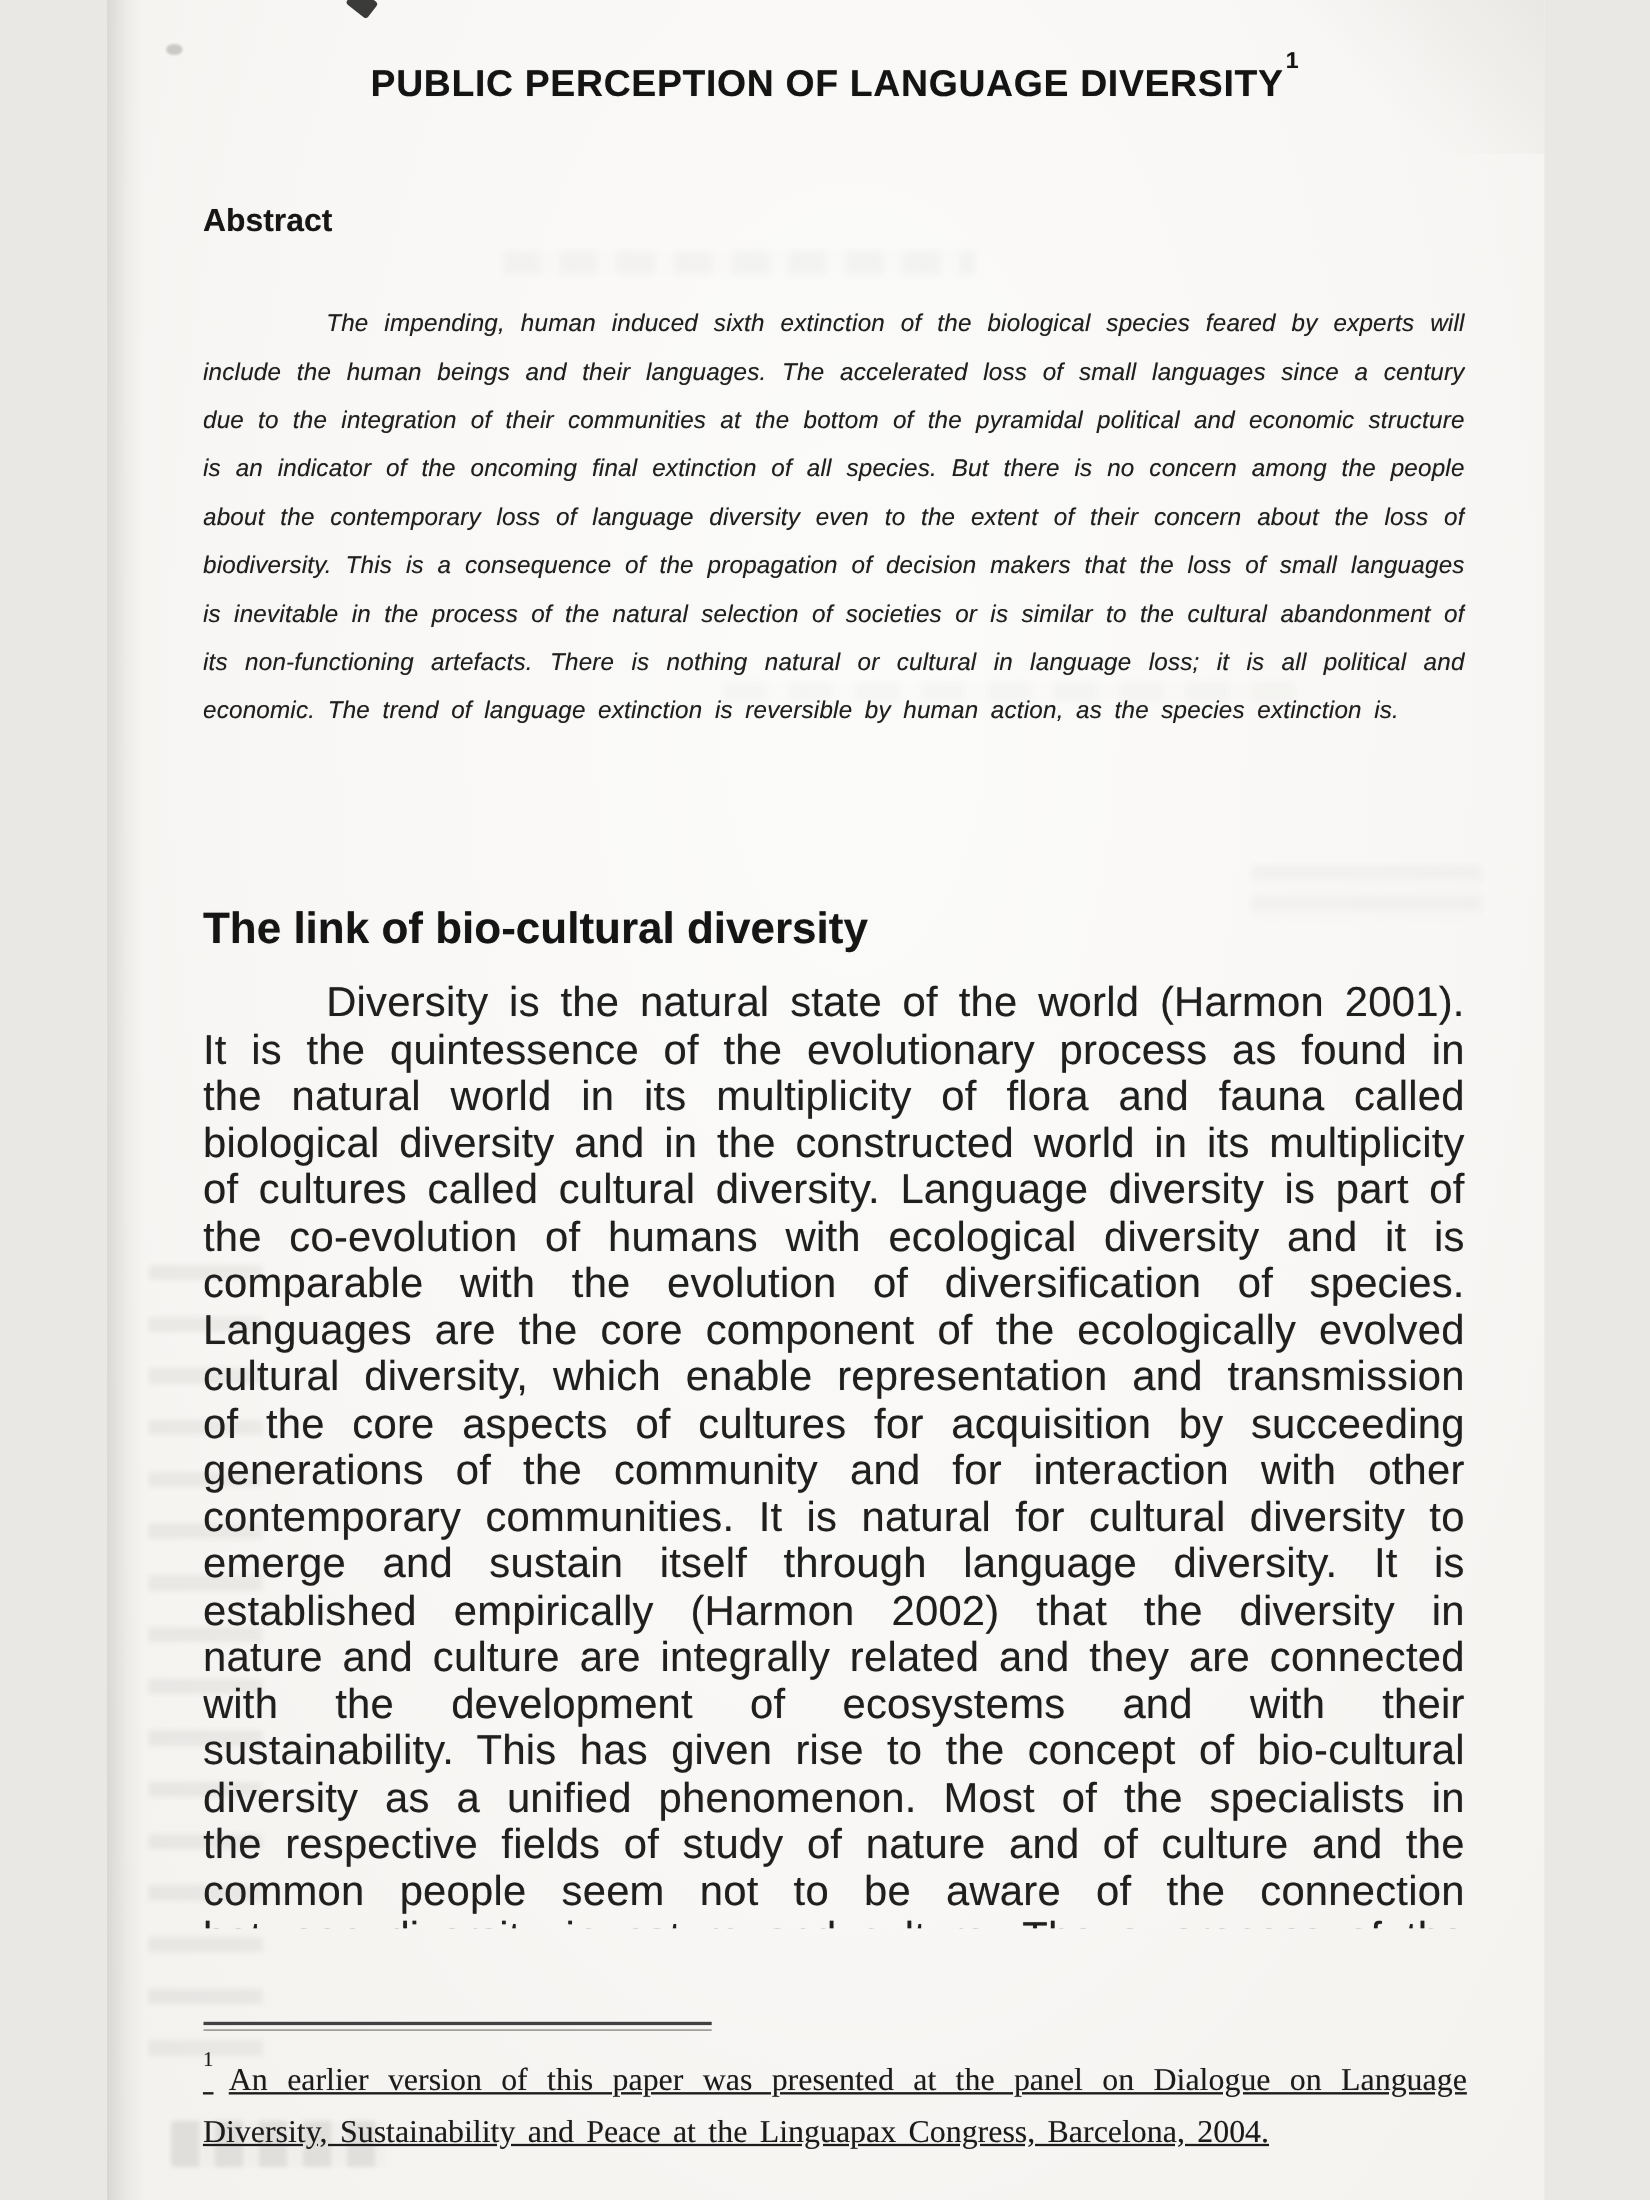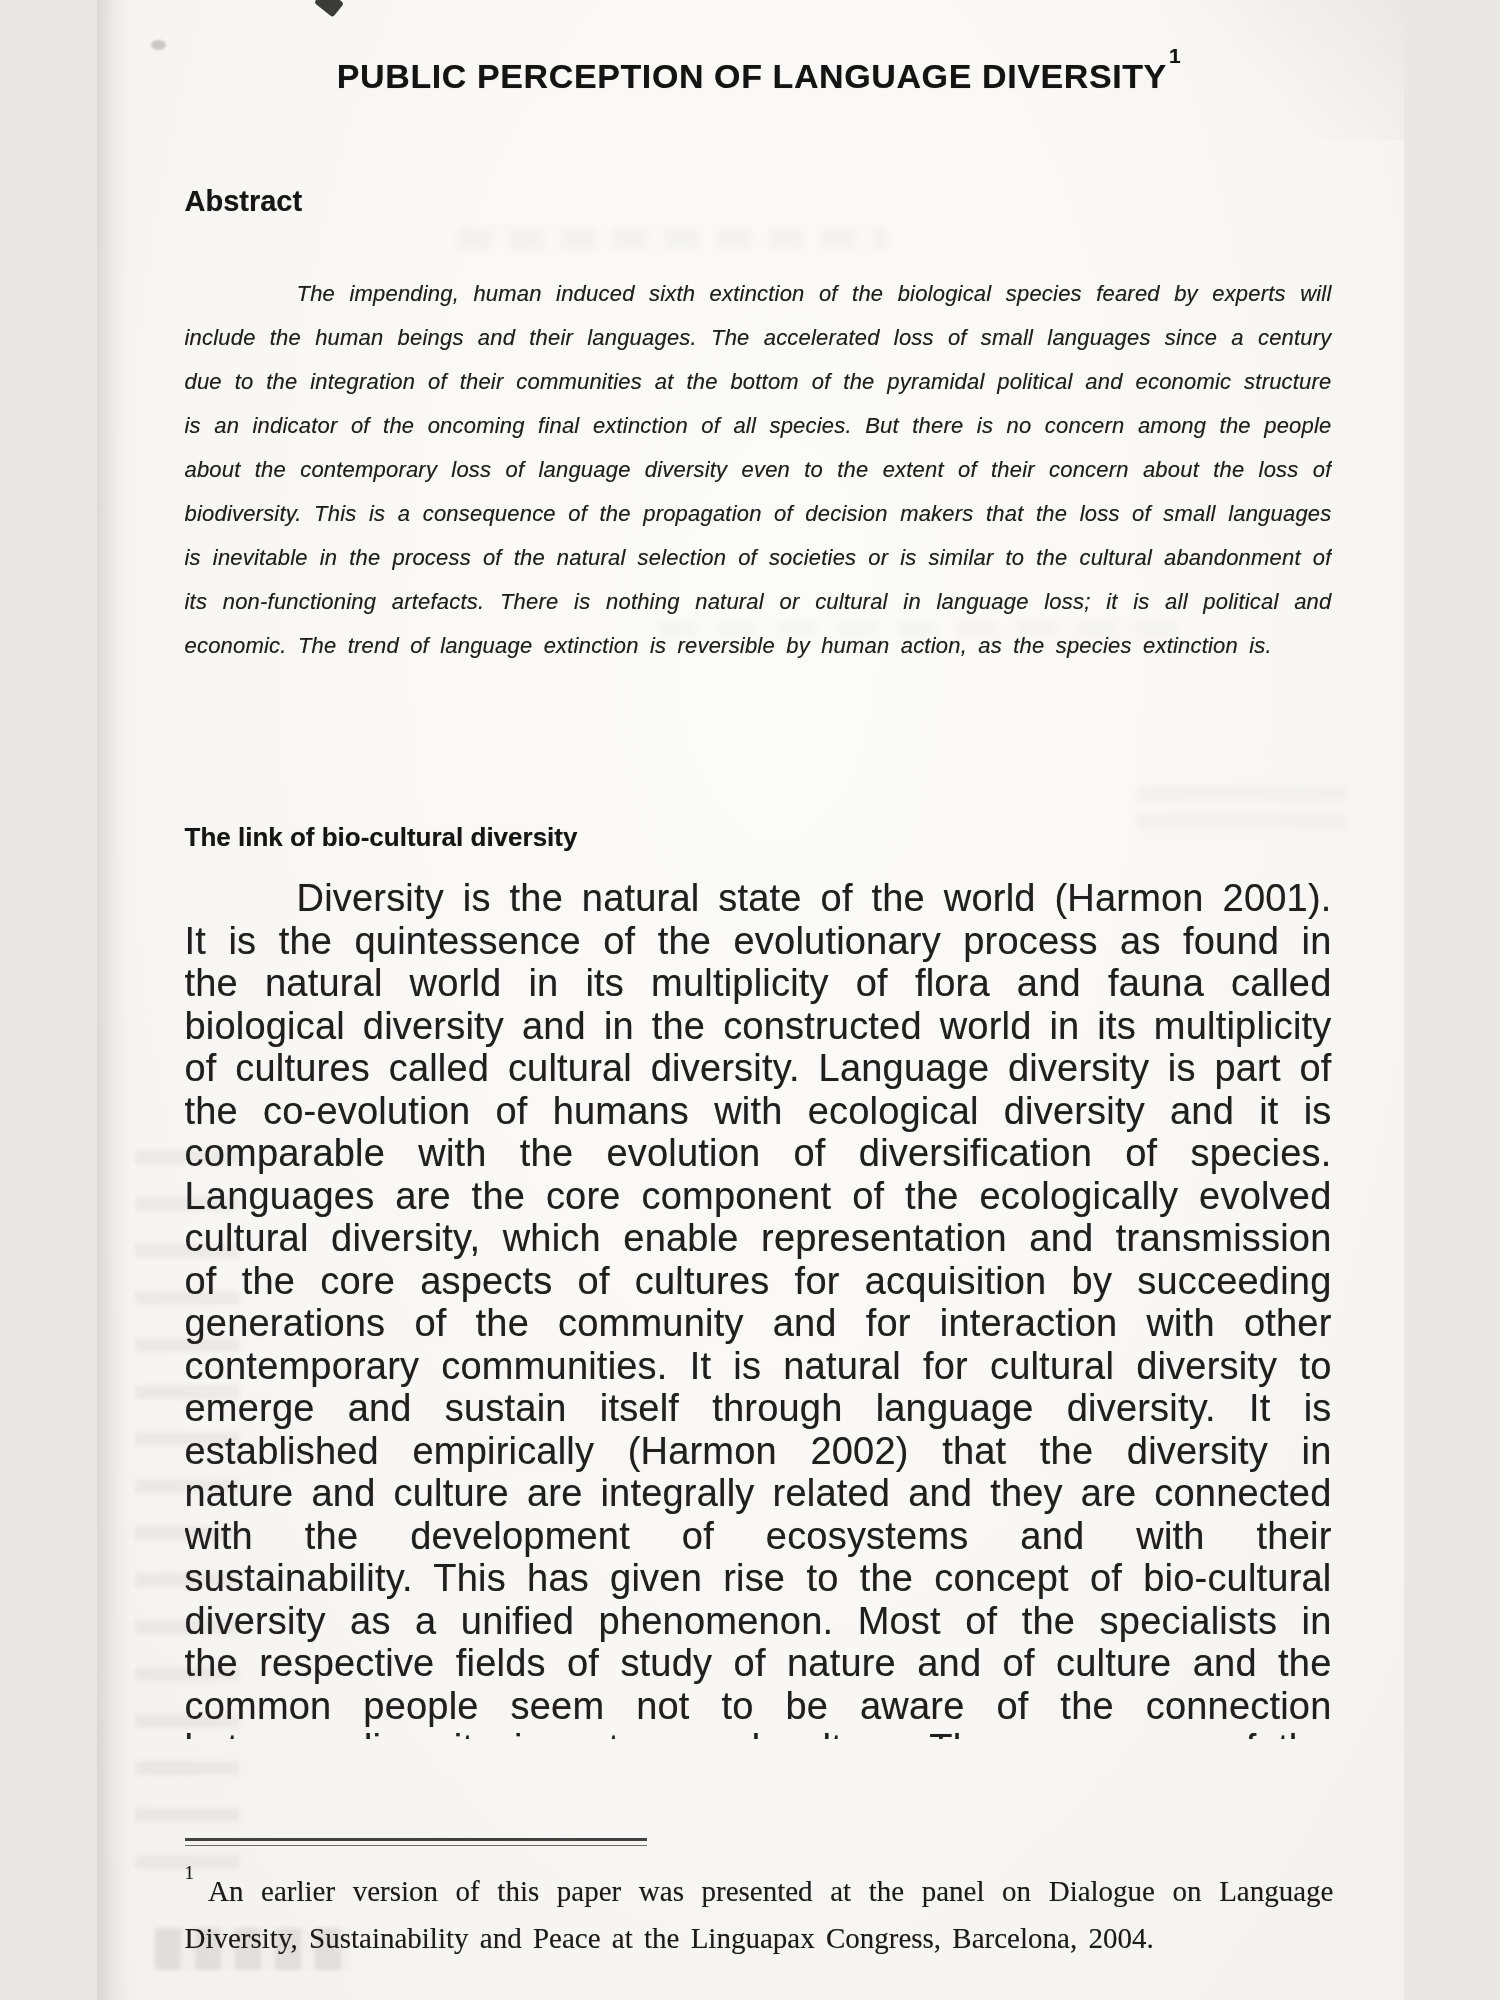--- a/index.html
+++ b/index.html
@@ -105,21 +105,21 @@
     font-size: 22px;
     line-height: 44px;
     text-align: justify;
     text-indent: 112px;
     word-spacing: 5px;
     letter-spacing: 0.2px;
     color: #1e1e1e;
   }
   .section-heading {
     margin: 20px 0 0 0;
-    font-size: 26px;
+    font-size: 40px;
     font-weight: bold;
     color: #151515;
   }
   .body-text {
     margin: 24px 0 0 0;
     height: 862px;
     overflow: hidden;
     font-size: 38px;
     line-height: 42.5px;
     text-align: justify;
@@ -143,20 +143,21 @@
     border-bottom: 1px solid #6d6a63;
   }
   .footnote {
     margin: 14px 0 0 0;
     font-family: "Liberation Serif", serif;
     font-size: 29px;
     line-height: 47px;
     text-align: justify;
     word-spacing: 4px;
     color: #1b1b1b;
+    text-decoration: underline;
   }
   .footnote .fn-marker {
     font-size: 19px;
     position: relative;
     top: -11px;
     margin-right: 14px;
   }
 </style>
 </head>
 <body>

